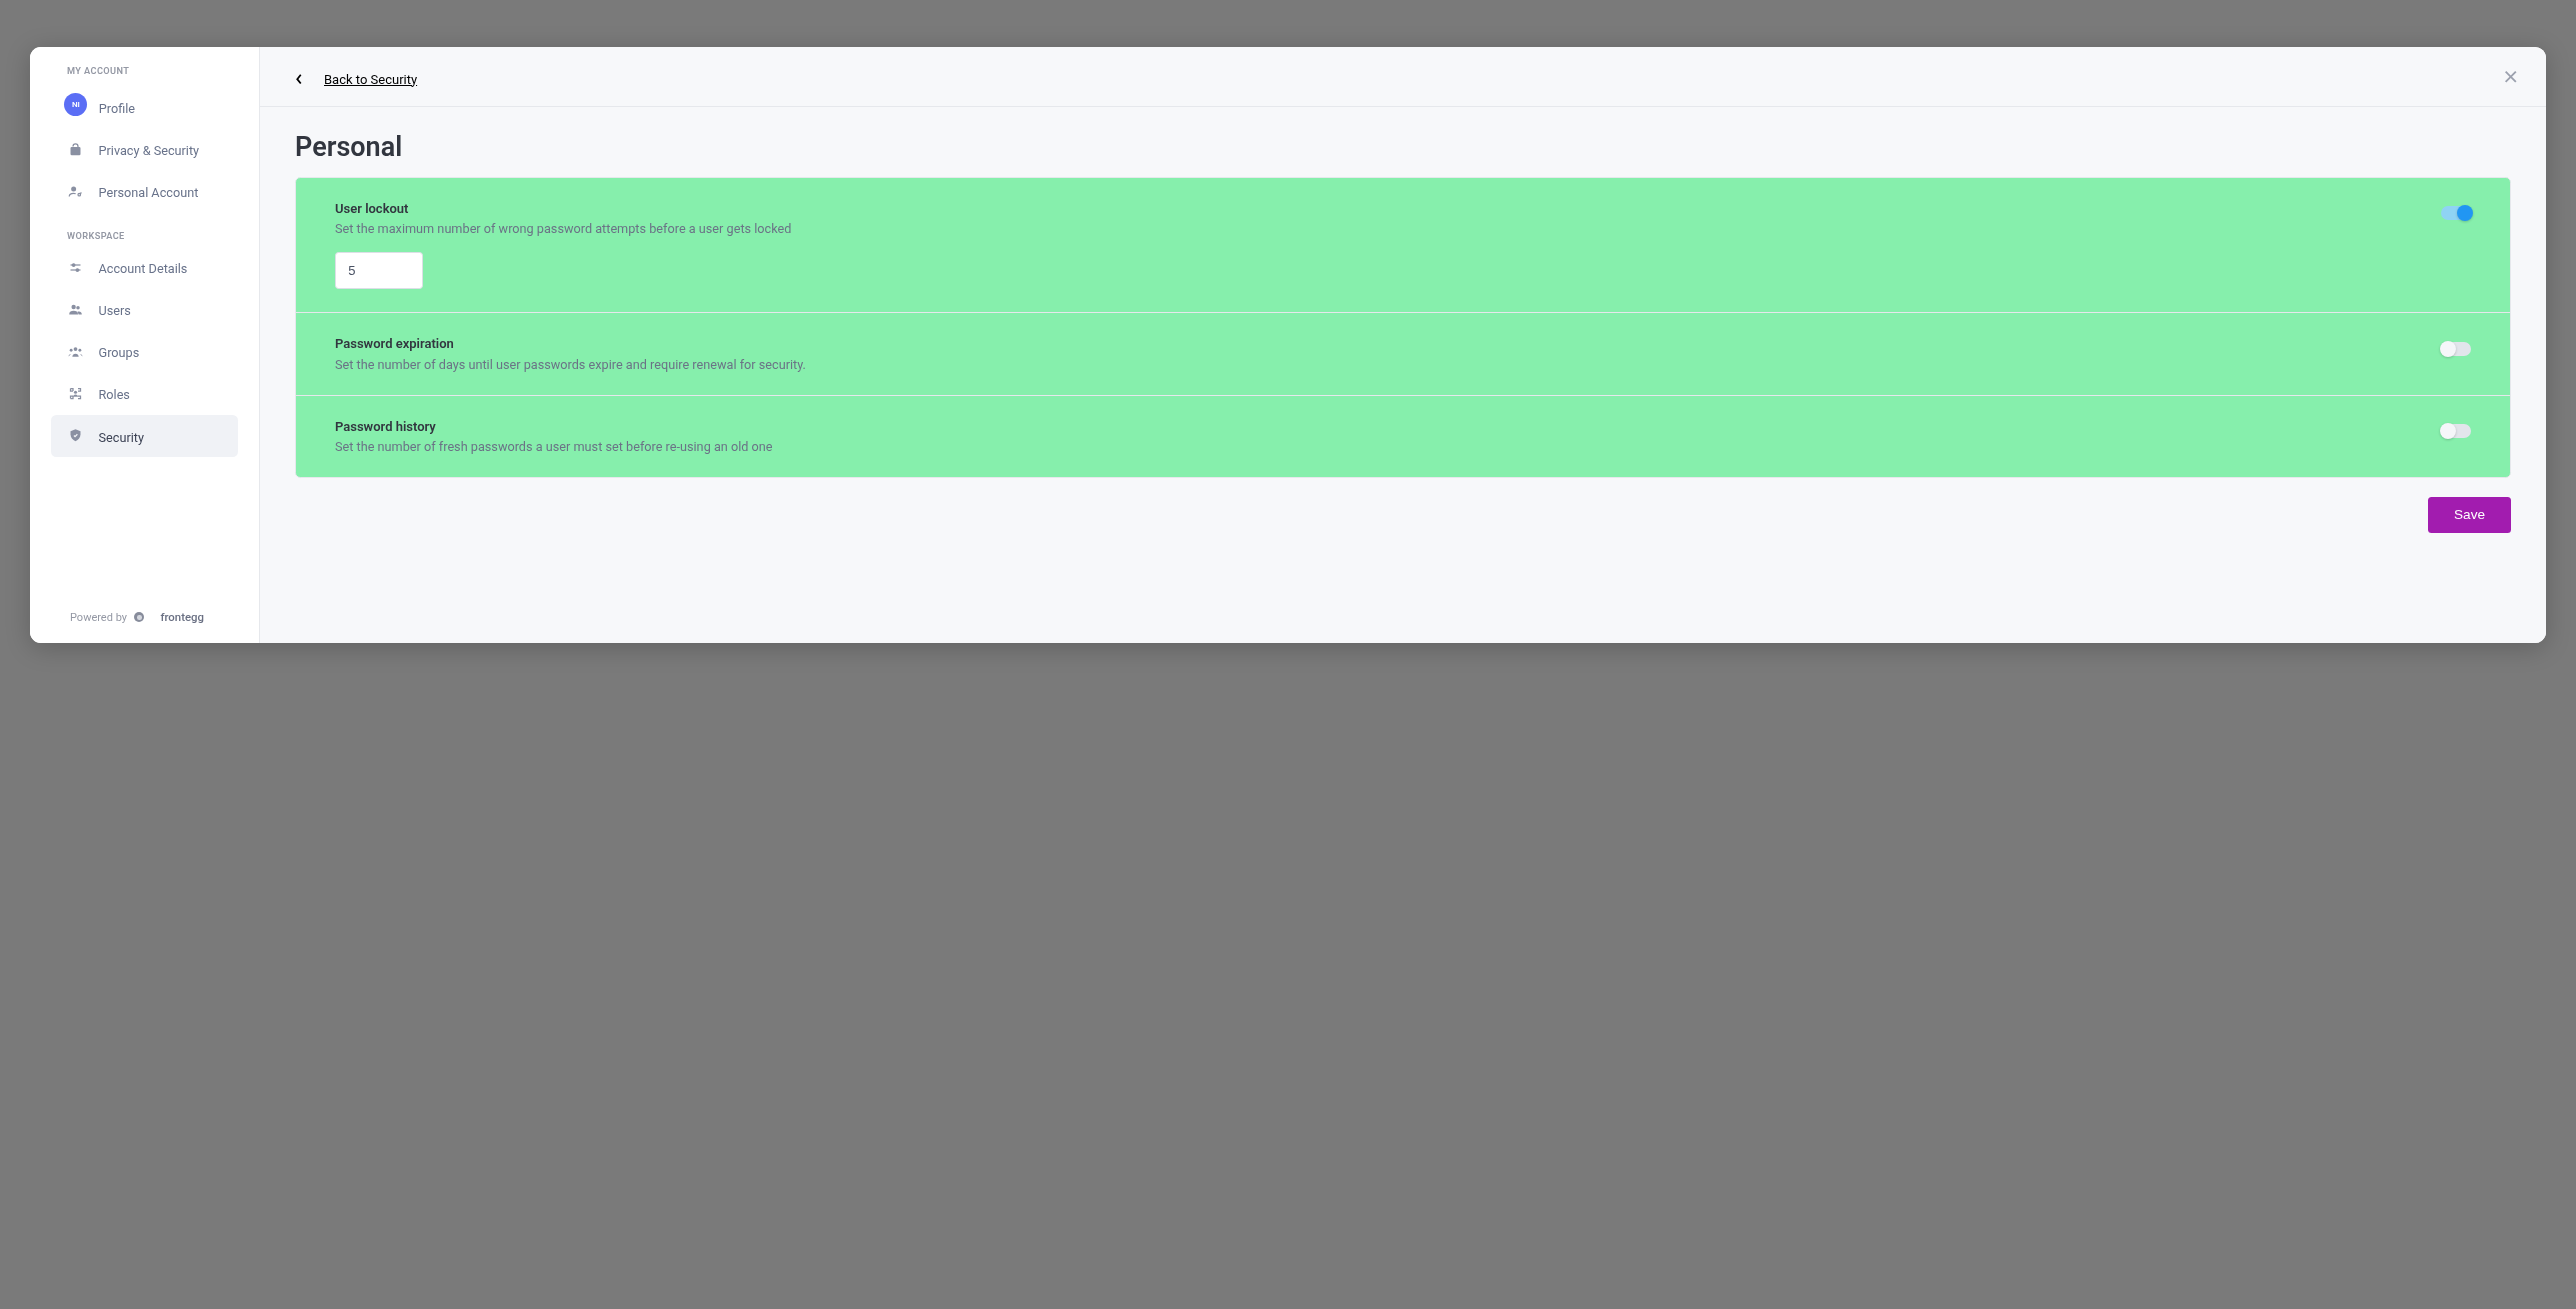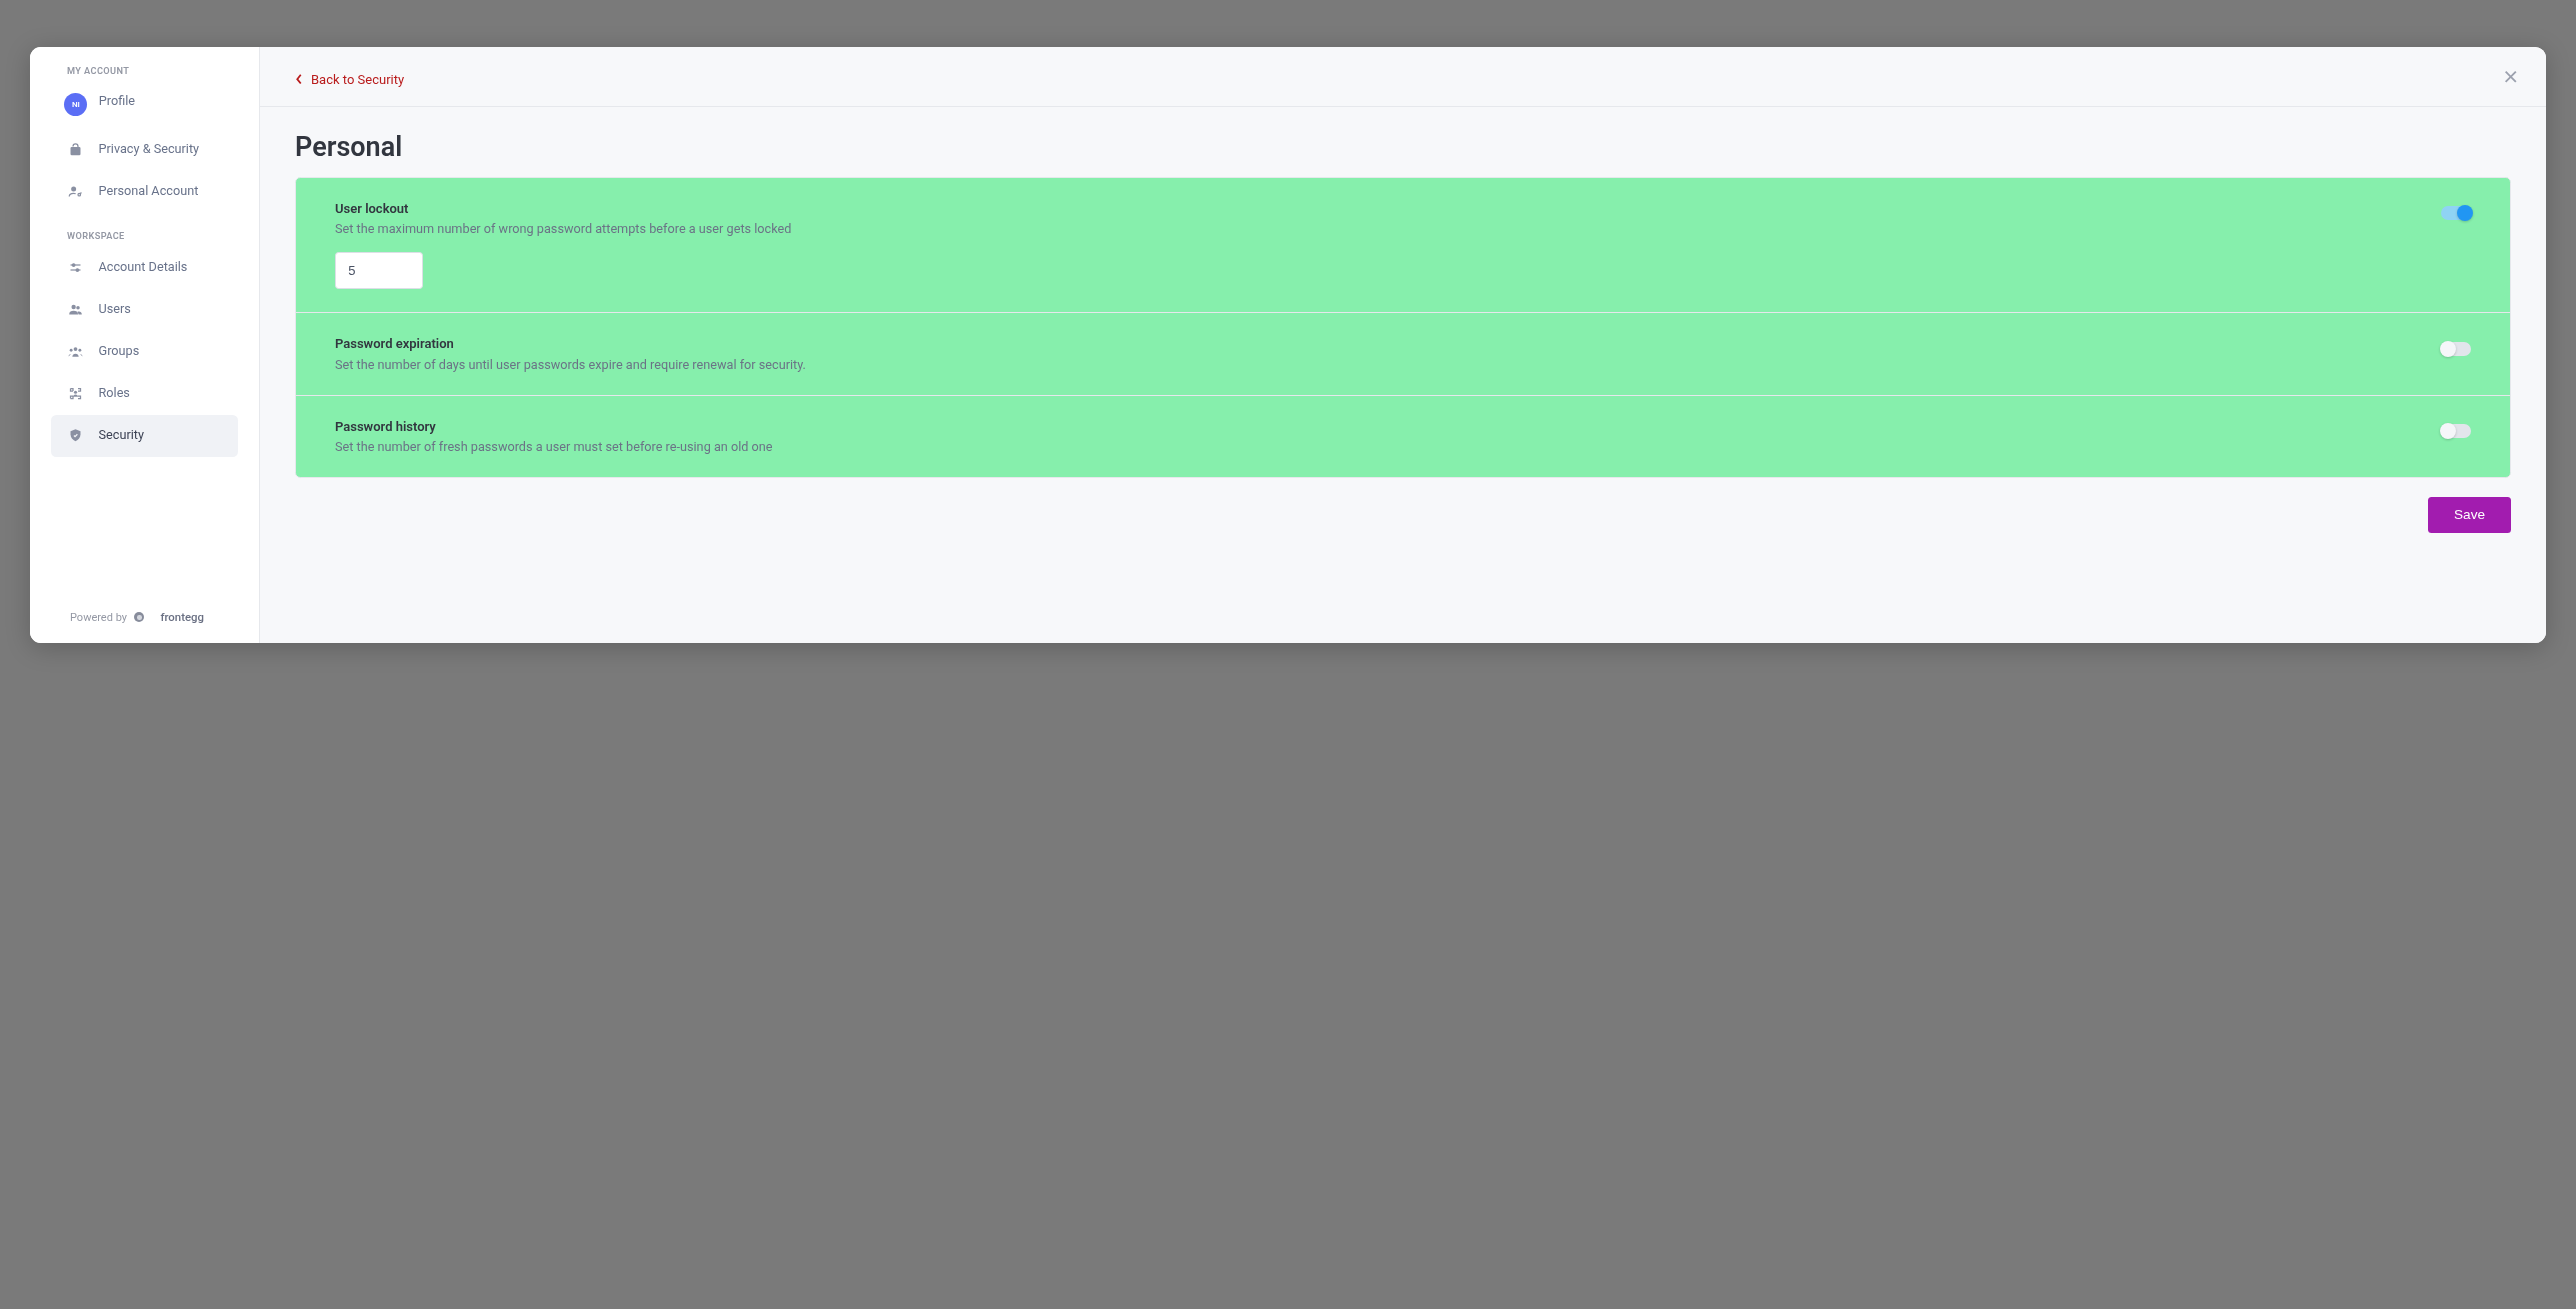--- a/index.html
+++ b/index.html
@@ -34,21 +34,21 @@
   .side-section-label {
     font-size: 9.2px;
     letter-spacing: 0.4px;
     color: #9498a4;
     font-weight: 600;
     padding: 17.5px 21px 5.3px 37px;
   }
   .side-list { list-style: none; padding: 0 21px; }
   .side-item {
     display: flex;
-    align-items: flex-start;
+    align-items: flex-end;
     gap: 14px;
     padding: 12.3px 16px;
     border-radius: 5.3px;
     color: #68728a;
     font-size: 12.7px;
     cursor: pointer;
   }
   .side-item.active { background: #f0f2f6; color: #3d4355; }
   .side-icon {
     width: 17.5px; height: 17.5px;
@@ -91,22 +91,22 @@
     display:flex; flex-direction:column;
     position:relative;
     overflow:auto;
   }
   .topbar {
     padding: 24.5px 35px 19px 35px;
     display:flex; align-items:center;
     border-bottom:0.9px solid #e6e8ec;
   }
   .back-link {
-    display:flex; align-items:center; gap:8px;
-    color:#b91c1c; font-size:13px; cursor:pointer;
+    display:flex; align-items:center; gap:21px;
+    color:#000000; font-size:13px; cursor:pointer;text-decoration:underline;
   }
   .close-btn {
     position:absolute; top:17.5px; right:23px;
     width:24.5px;height:24.5px;
     color:#9ba0ad; cursor:pointer;
     display:flex;align-items:center;justify-content:center;
     font-size:21px;
   }
   .content { padding: 24.5px 35px 24.5px 35px; }
   .page-title { font-size:27px; font-weight:600; color:#32363f; margin-bottom:14px;}

